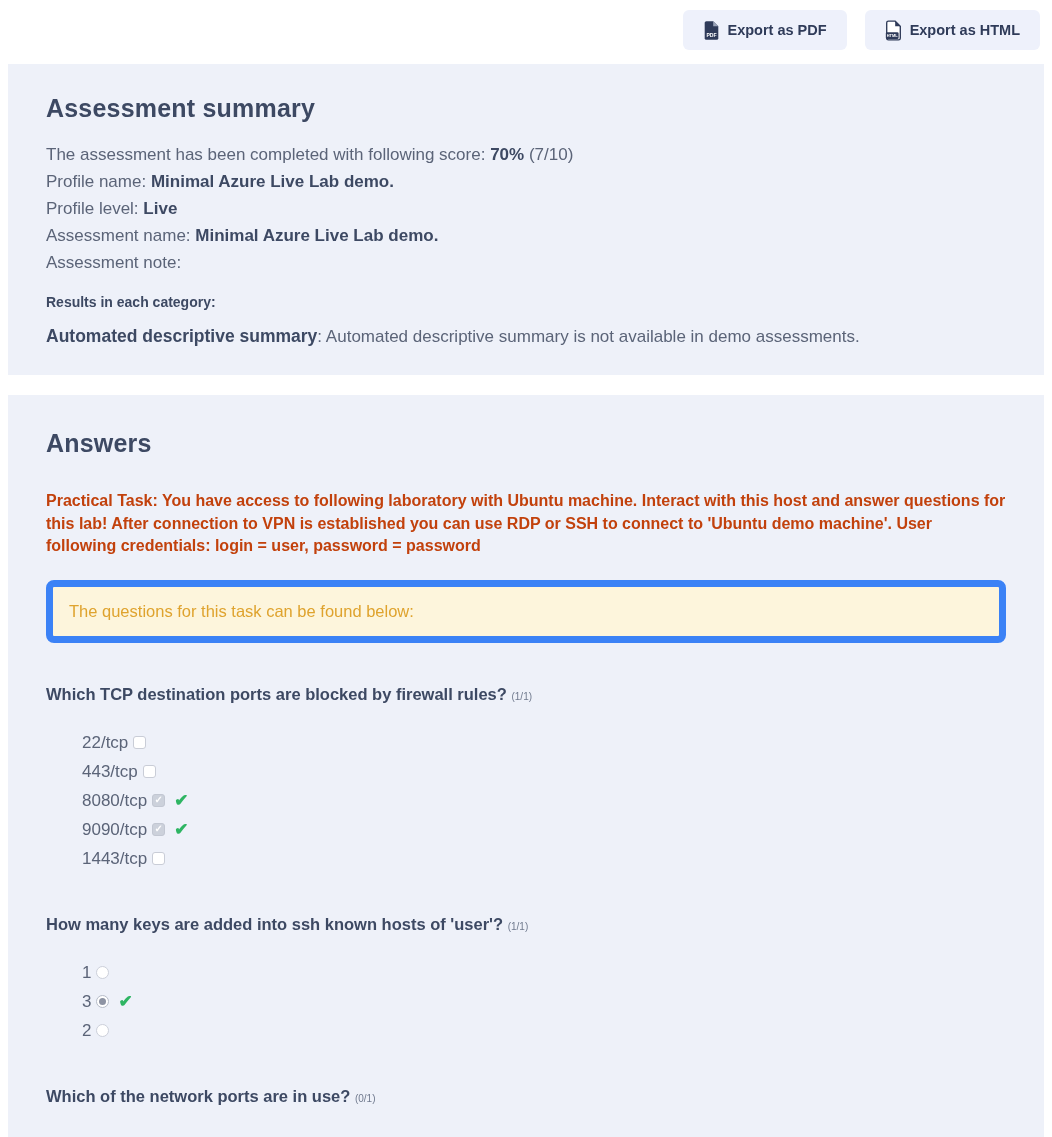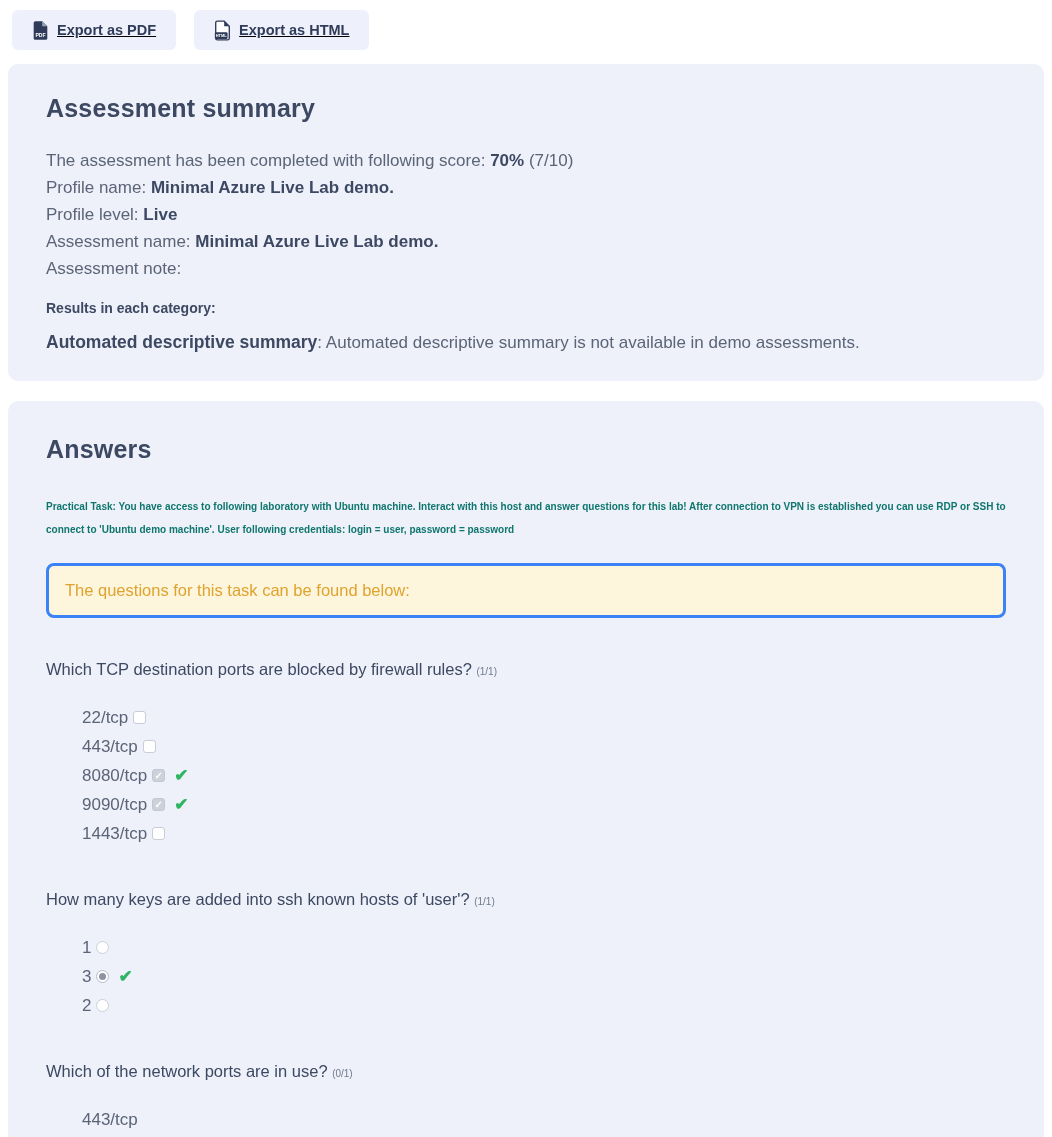--- a/index.html
+++ b/index.html
@@ -1,38 +1,38 @@
 <!DOCTYPE html>
 <html><head>
 <meta charset="utf-8">
 <style>
   * { margin:0; padding:0; box-sizing:border-box; }
   html,body { width:1052px; height:1137px; overflow:hidden; background:#ffffff;
     font-family:"Liberation Sans", sans-serif; }
-  .topbar { display:flex; gap:18px; padding:10px 12px 14px 12px;text-decoration:underline; }
+  .topbar { display:flex; justify-content:flex-end; gap:18px; padding:10px 12px 14px 12px; }
   .export-btn { display:flex; align-items:center; gap:8px; background:#eef1fb; border:none;
     border-radius:6px; height:40px; padding:0 20px; cursor:pointer;
     font-family:"Liberation Sans", sans-serif; font-size:14.5px; font-weight:bold; color:#2f3b59; }
   .export-btn svg { display:block; }
-  .card { background:#eef1f9; border-radius:10px; margin:0 8px 20px 8px; padding:30px 20px 28px 38px; }
+  .card { background:#eef1f9; border-radius:0; margin:0 8px 20px 8px; padding:30px 20px 28px 38px; }
   .card.answers-card { padding-top:34px; min-height:760px; }
   h1 { font-size:25px; font-weight:bold; color:#3d4963; letter-spacing:0.2px; }
-  .summary-lines { margin-top:24px; }
+  .summary-lines { margin-top:18px; }
   .summary-line { font-size:17px; color:#5b6478; line-height:27px; }
   .summary-line b { color:#3d4963; }
   .results-heading { margin-top:18px; font-size:14px; font-weight:bold; color:#3d4963; }
   .auto-summary { margin-top:16px; font-size:17px; color:#5b6478; }
   .auto-summary b { font-size:17.5px; color:#3d4963; }
-  .task-text { margin-top:32px; font-size:10px; font-weight:bold; color:#0f766e;
+  .task-text { margin-top:32px; font-size:16px; font-weight:bold; color:#c2410c;
     line-height:22.5px; max-width:960px; }
-  .notice-box { margin-top:22px; background:#fdf5dc; border:3px solid #3b82f6; border-radius:8px;
+  .notice-box { margin-top:22px; background:#fdf5dc; border:7px solid #3b82f6; border-radius:8px;
     padding:15px 16px; max-width:960px; }
   .notice-text { color:#dfa32e; font-size:16.5px; }
   .question { margin-top:42px; font-size:16.5px; color:#3d4963; }
-  .question .q-text { font-weight:normal;margin-top:13px; }
+  .question .q-text { font-weight:bold;margin-top:13px; }
   .question .q-score { font-weight:normal; color:#707a8e; font-size:10px; }
   .options { margin-top:24px;margin-left:36px; }
   .option-row { font-size:17px; color:#5b6478; line-height:29px; display:flex; align-items:center; }
   .cb { width:13px; height:13px; border:1.5px solid #c9cdd7; border-radius:3px; background:#fff;
     display:inline-flex; align-items:center; justify-content:center; margin-left:5px; flex:0 0 auto; }
   .cb.checked { background:#ccd1db; border-color:#c2c7d2; color:#ffffff; font-size:10px;
     font-weight:bold; line-height:1; }
   .radio { width:13px; height:13px; border:1.5px solid #ccd0da; border-radius:50%; background:#fff;
     display:inline-flex; align-items:center; justify-content:center; margin-left:5px; flex:0 0 auto; }
   .radio.checked { border-color:#b6bcc8; }

